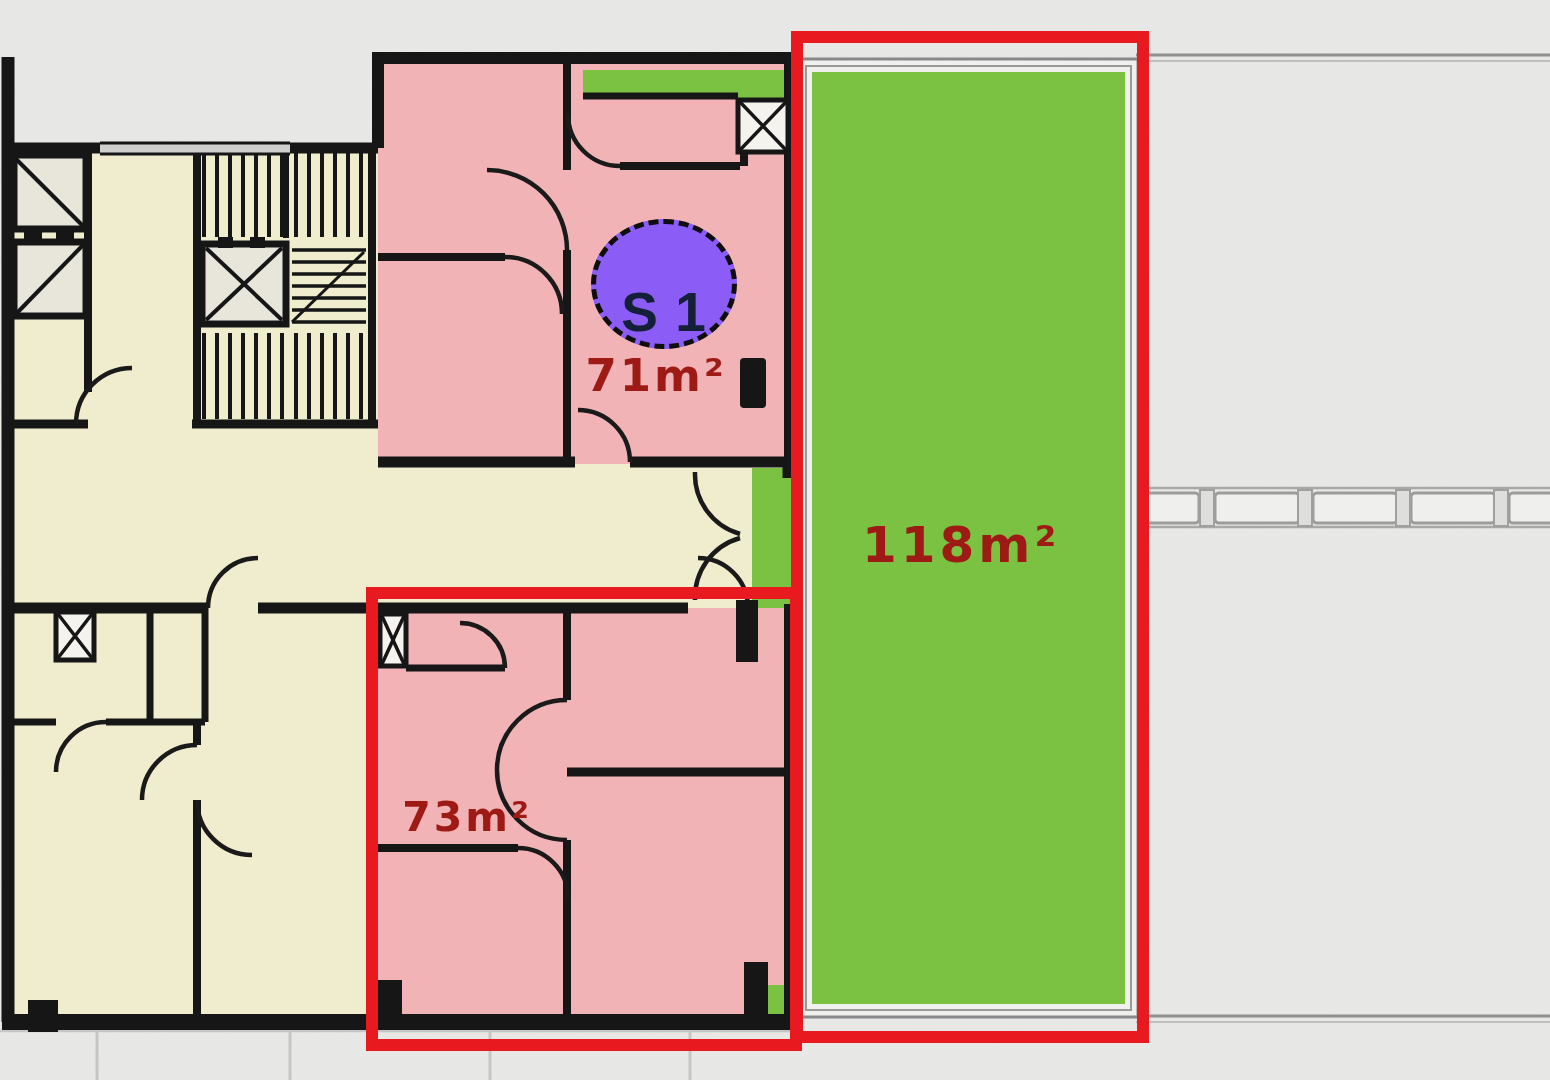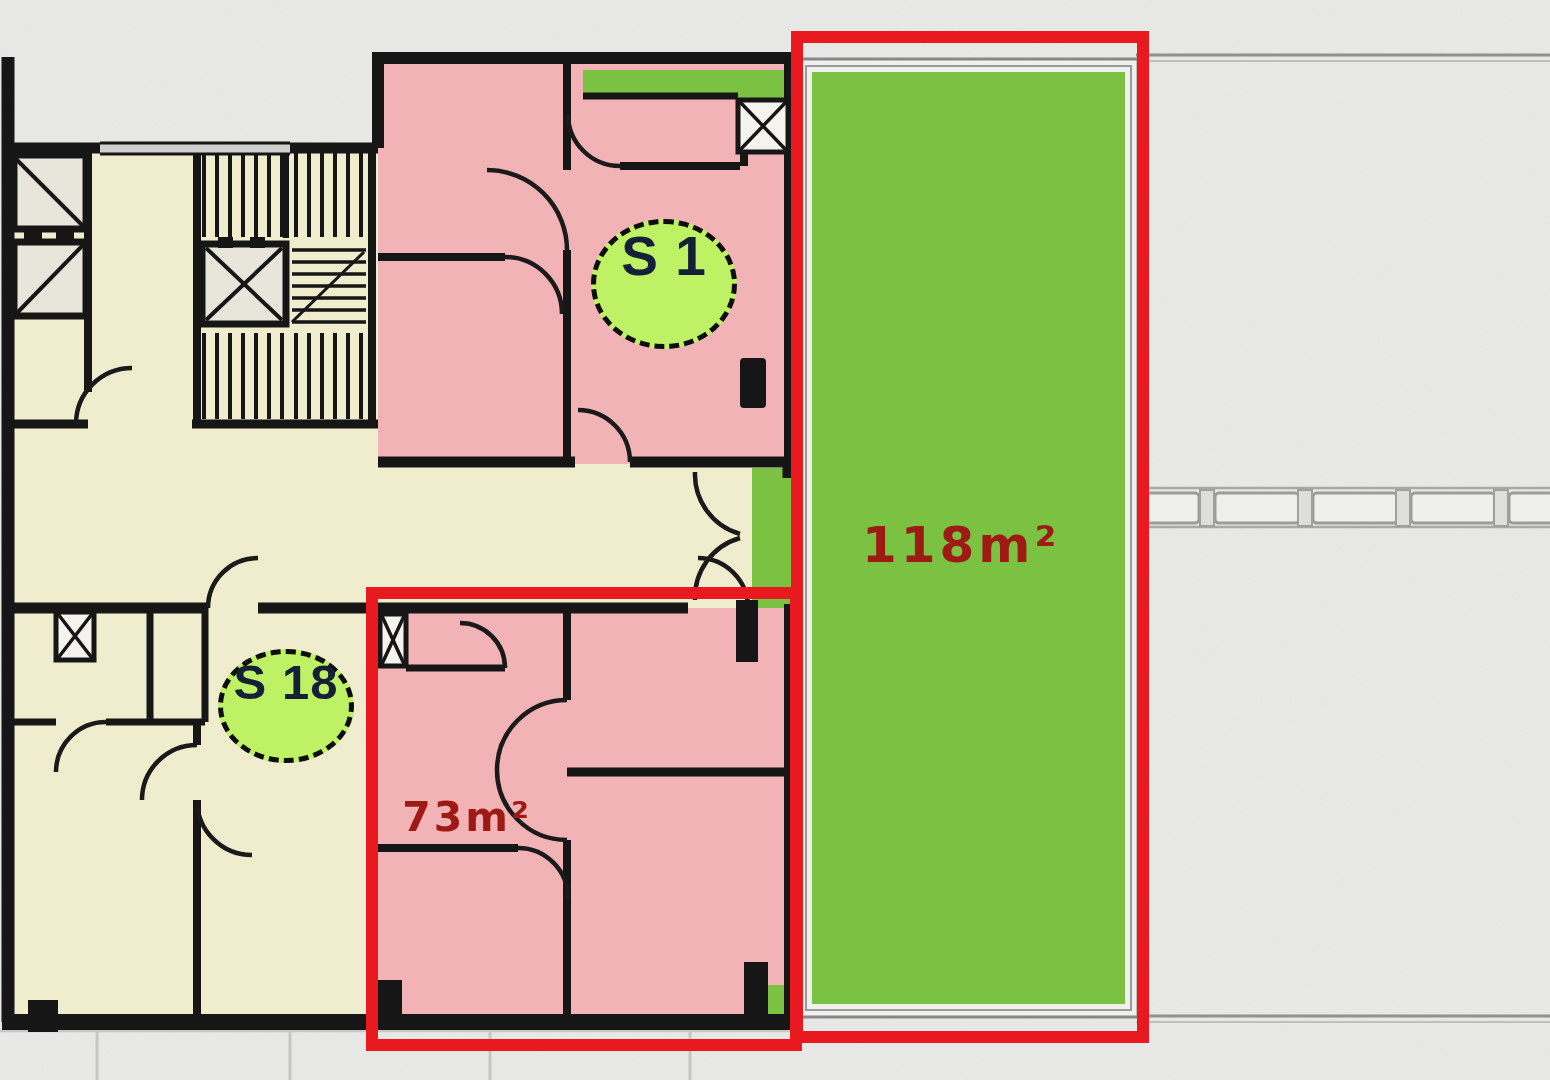--- a/index.html
+++ b/index.html
@@ -3,22 +3,22 @@
 <meta charset="utf-8">
 <style>
   html,body{margin:0;padding:0;background:#d5d5d3;}
   .stage{
     position:relative;width:1550px;height:1080px;overflow:hidden;
     background:#e9e9e7;
     font-family:"Liberation Sans",sans-serif;
   }
   .stage svg{position:absolute;left:0;top:0;}
   .badge{
-    position:absolute;display:flex;align-items:flex-start;justify-content:center;
-    background:#bef264;border:5px dashed #0e0e0e;border-radius:50%;
+    position:absolute;display:flex;align-items:flex-end;justify-content:center;
+    background:#8b5cf6;border:5px dashed #0e0e0e;border-radius:50%;
     font-weight:bold;color:#132038;box-sizing:border-box;
     letter-spacing:1px;cursor:pointer;
   }
   .badge-s1{left:591px;top:219px;width:146px;height:130px;font-size:55px;}
   .badge-s18{left:218px;top:649px;width:136px;height:114px;font-size:49px;}
   .badge-s19{left:403px;top:686px;width:128px;height:110px;font-size:44px;}
   .area-label{
     position:absolute;font-weight:bold;color:#9e1a15;
     font-family:"DejaVu Sans",sans-serif;text-align:center;
     letter-spacing:3px;white-space:nowrap;
@@ -195,22 +195,20 @@
     <rect x="28" y="1000" width="30" height="32"></rect>
   </g>
 
   <rect x="797" y="37" width="346" height="1000" fill="none" stroke="#e8191f" stroke-width="12"></rect>
   <rect x="372" y="593" width="424" height="452" fill="none" stroke="#e8191f" stroke-width="12"></rect>
 </svg>
 
 <div class="badge badge-s1">
   <span>S 1</span>
 </div>
-
-<div class="badge badge-s18">
-  <span>S 18</span>
+<div class="area-label area-s1">71m²</div>
+
+
+<div class="area-label area-s19">73m²</div>
+
+<div class="area-label area-terrace">118m²</div>
+
 </div>
 
-<div class="area-label area-s19">73m²</div>
-
-<div class="area-label area-terrace">118m²</div>
-
-</div>
-
 </body></html>

